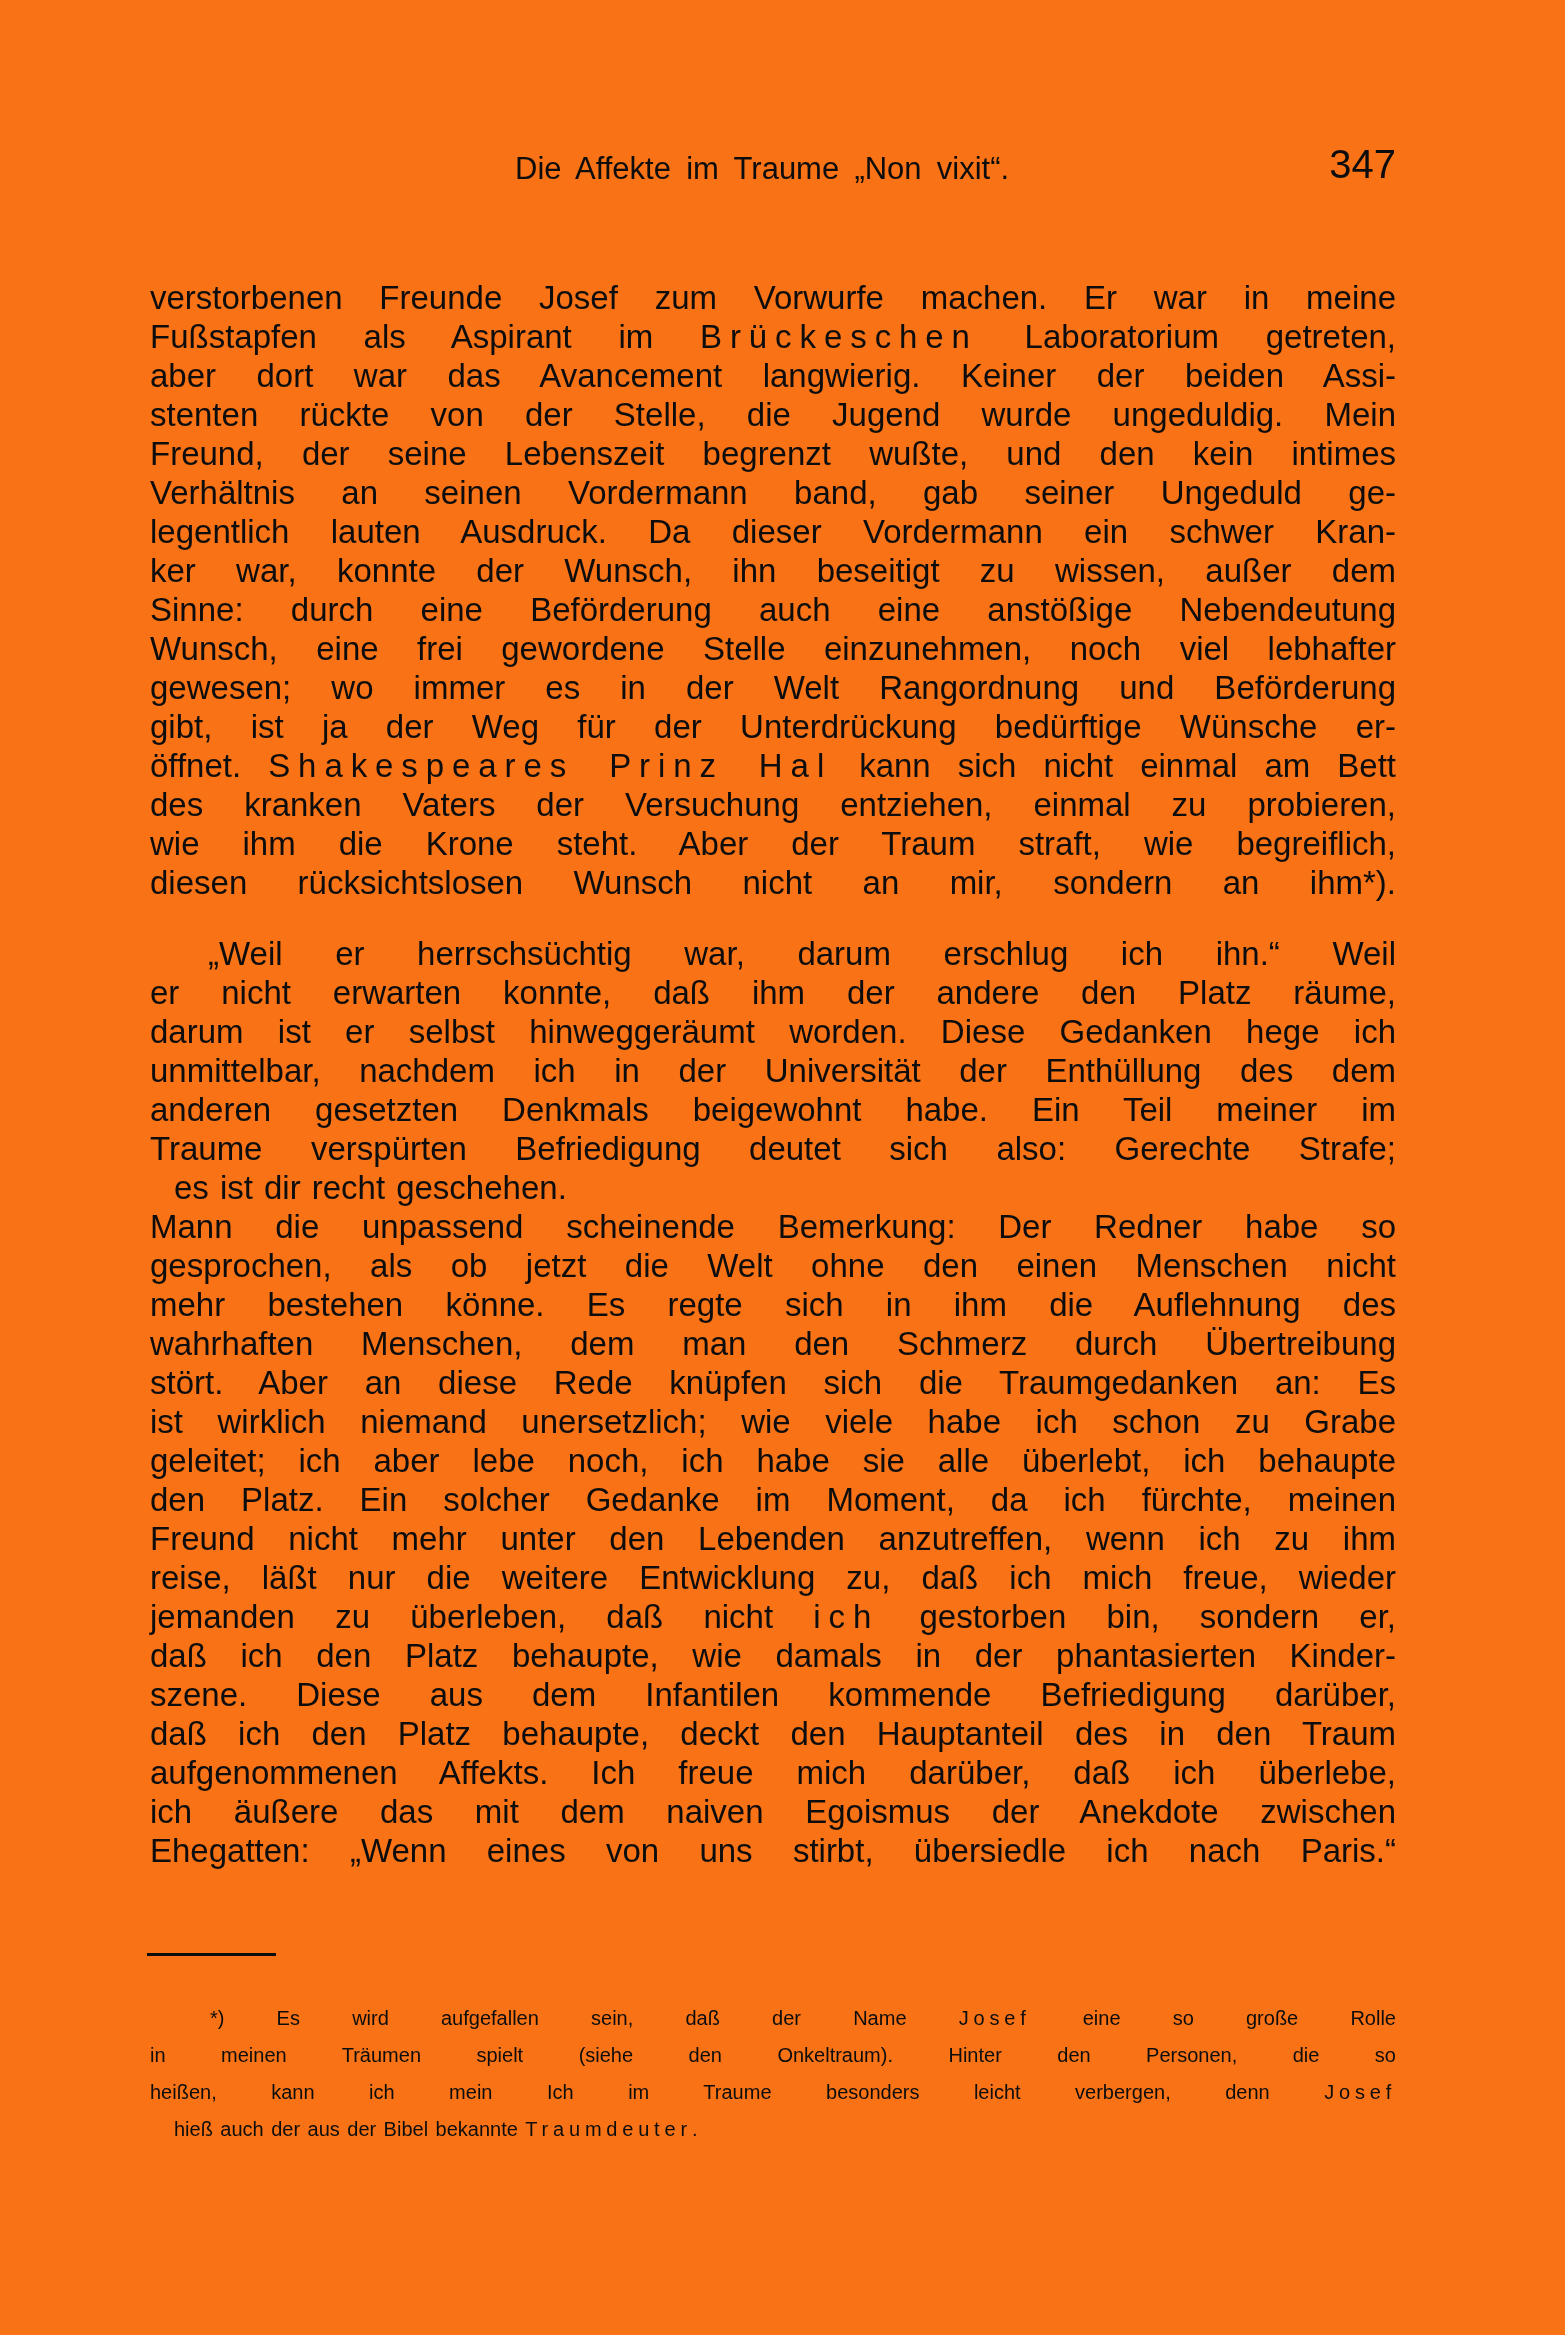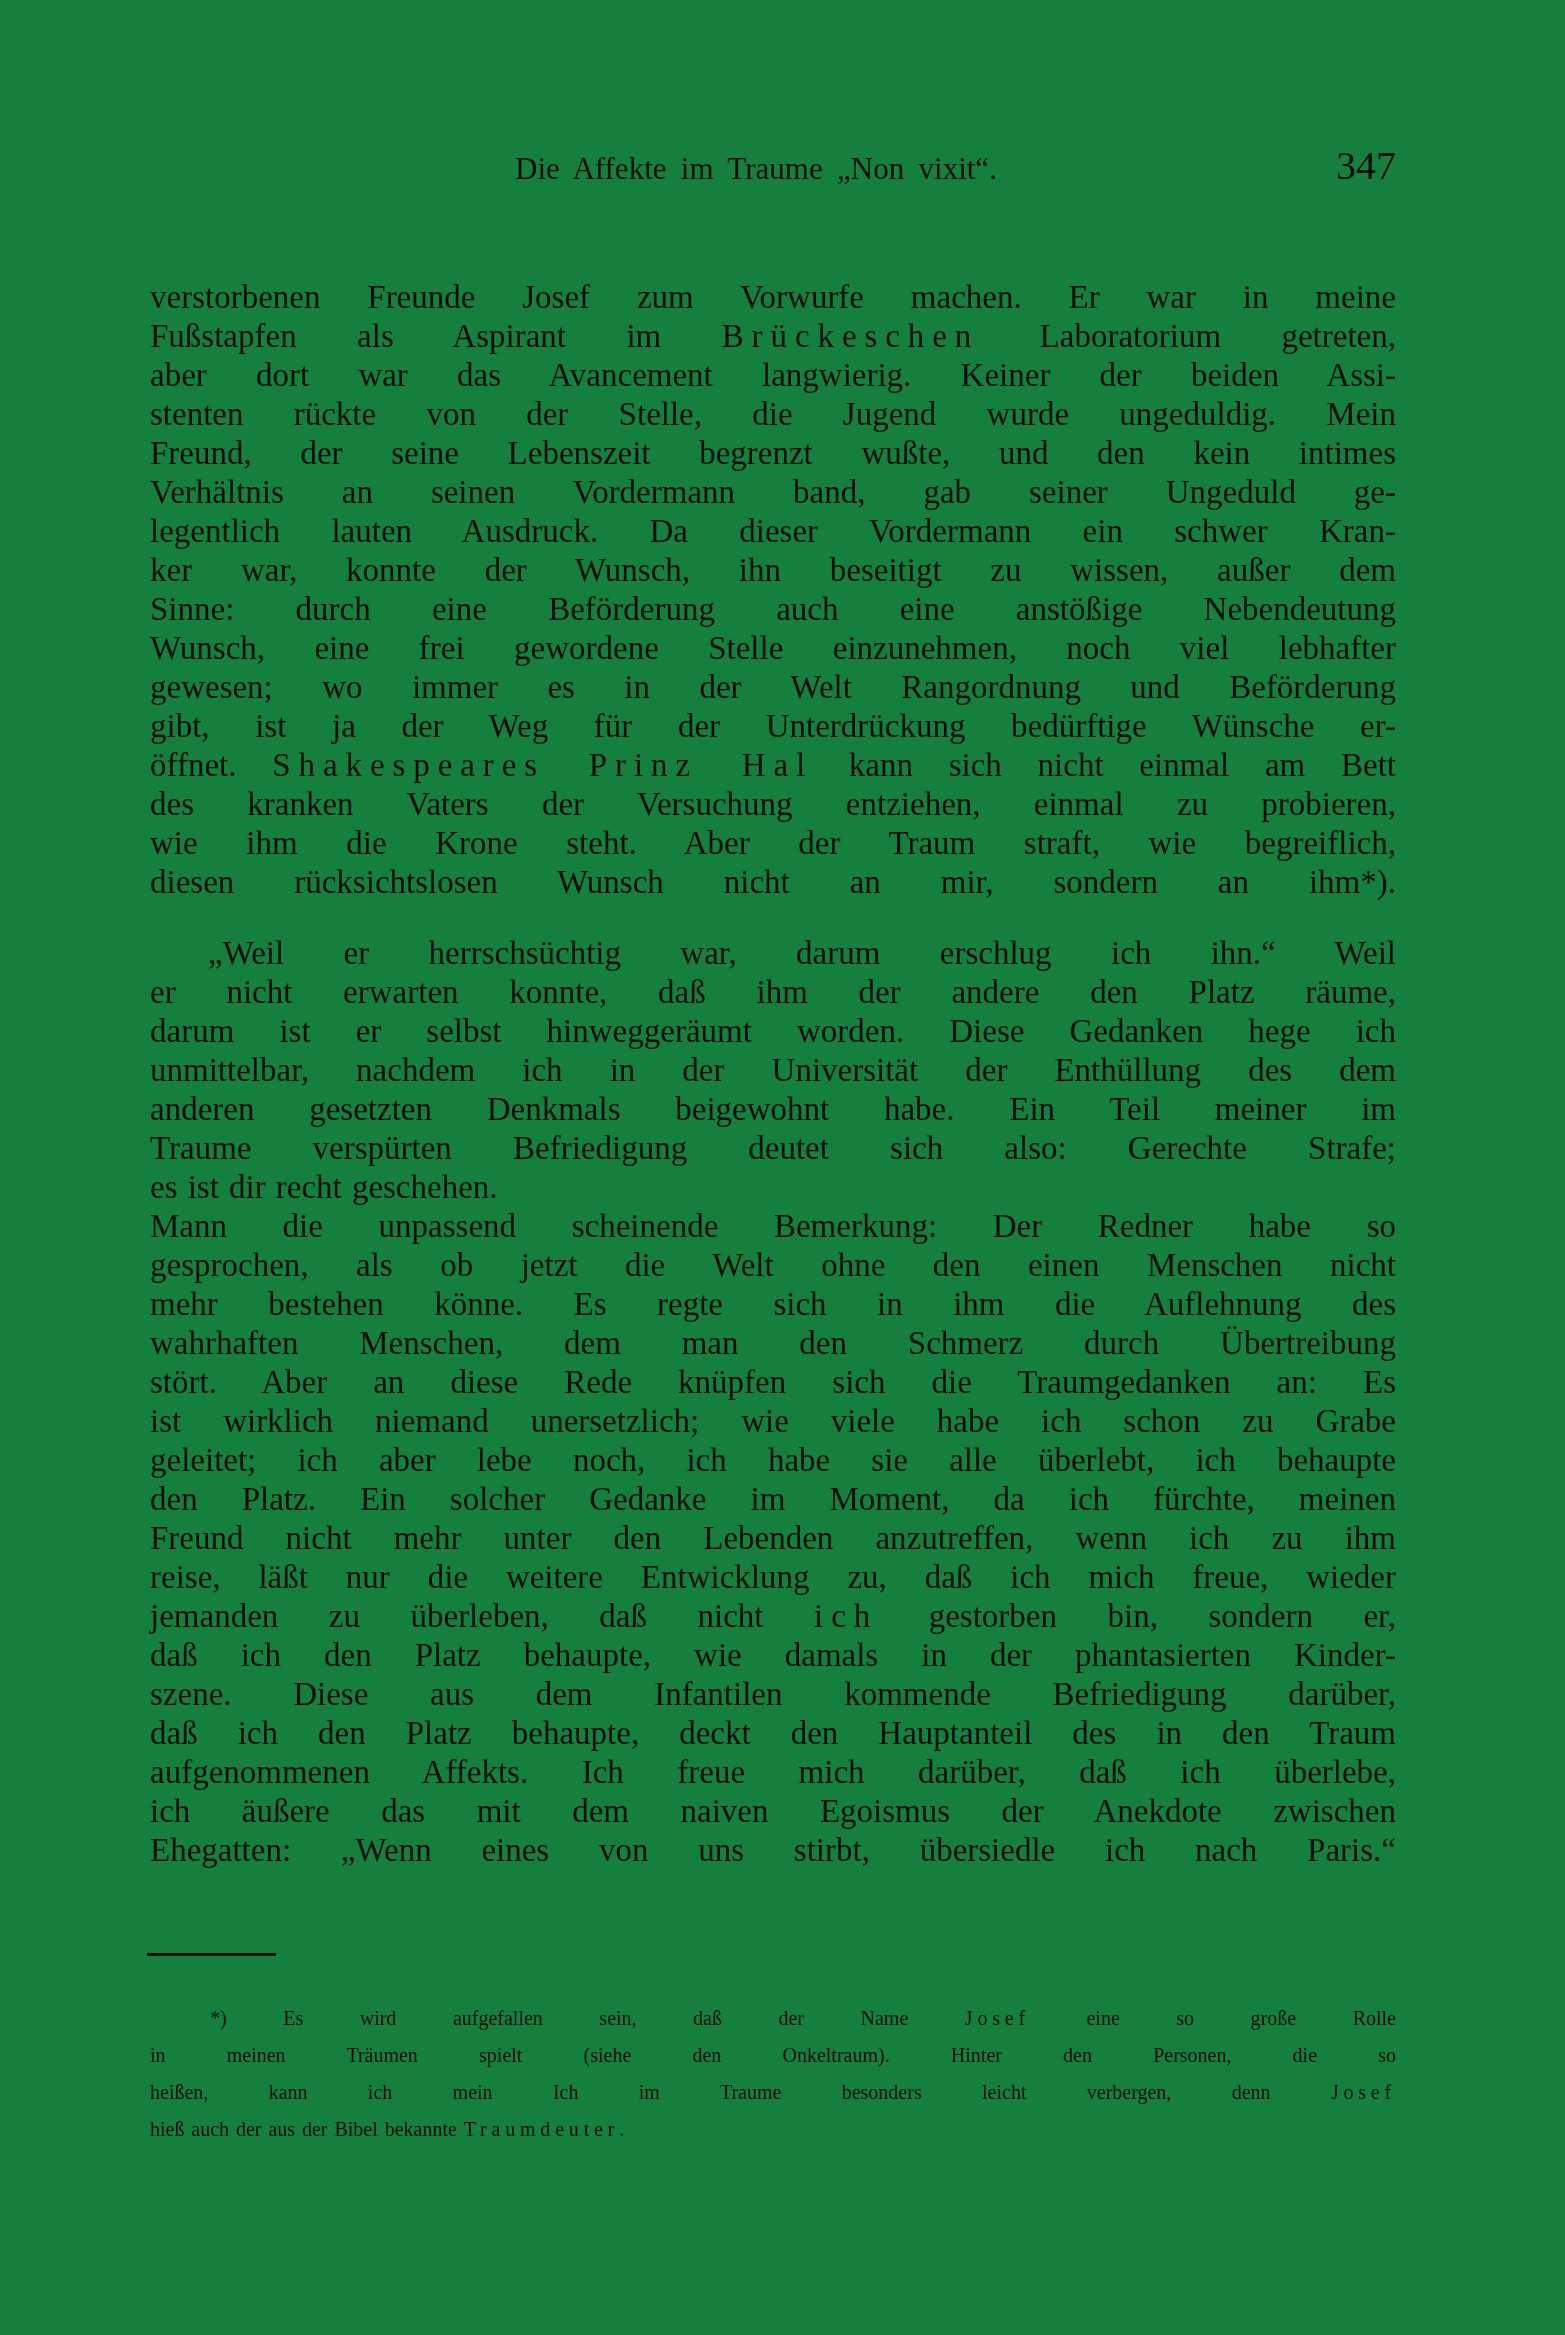--- a/index.html
+++ b/index.html
@@ -1,42 +1,42 @@
 <!DOCTYPE html>
 <html style="font-size:15px"><head>
 <meta charset="utf-8">
 <style>
   html, body { margin: 0; padding: 0; background: #ffffff; }
   .page {
     position: relative;
     width: 1566px;
     height: 2336px;
-    background: #15803d;
-    font-family: Liberation Serif, serif;
+    background: #f97316;
+    font-family: Liberation Sans, sans-serif;
     color: #0d0d0d;
     overflow: hidden;
   }
   .header { position: absolute; left: 150px; top: 142px; width: 1246px; height: 56px; }
   .header .title {
     position: absolute; left: 365px; top: 9.4px;
     font-size: 31px; word-spacing: 6.6px; white-space: nowrap;
   }
   .header .pagenum { position: absolute; right: 0; top: 0; font-size: 40px; }
 
   .body-text {
     position: absolute; left: 150px; top: 278px; width: 1246px;
     font-size: 33px; line-height: 39px;
   }
   .line {
     text-align: justify;
     text-align-last: justify;
     word-spacing: 1.9px;
   }
   .line.indent { padding-left: 58px; margin-top: 32px; }
-  .line.flush { text-align-last: left; }
+  .line.flush { text-align-last: left; margin-left: 24px; }
   .sperr { letter-spacing: 0.24em; }
 
   .footnote-rule {
     position: absolute; left: 147px; top: 1953px;
     width: 129px; height: 2.8px; background: #0d0d0d;
   }
   .footnote {
     position: absolute; left: 150px; top: 1968px; width: 1246px;
     font-size: 20px; line-height: 37px;
   }

